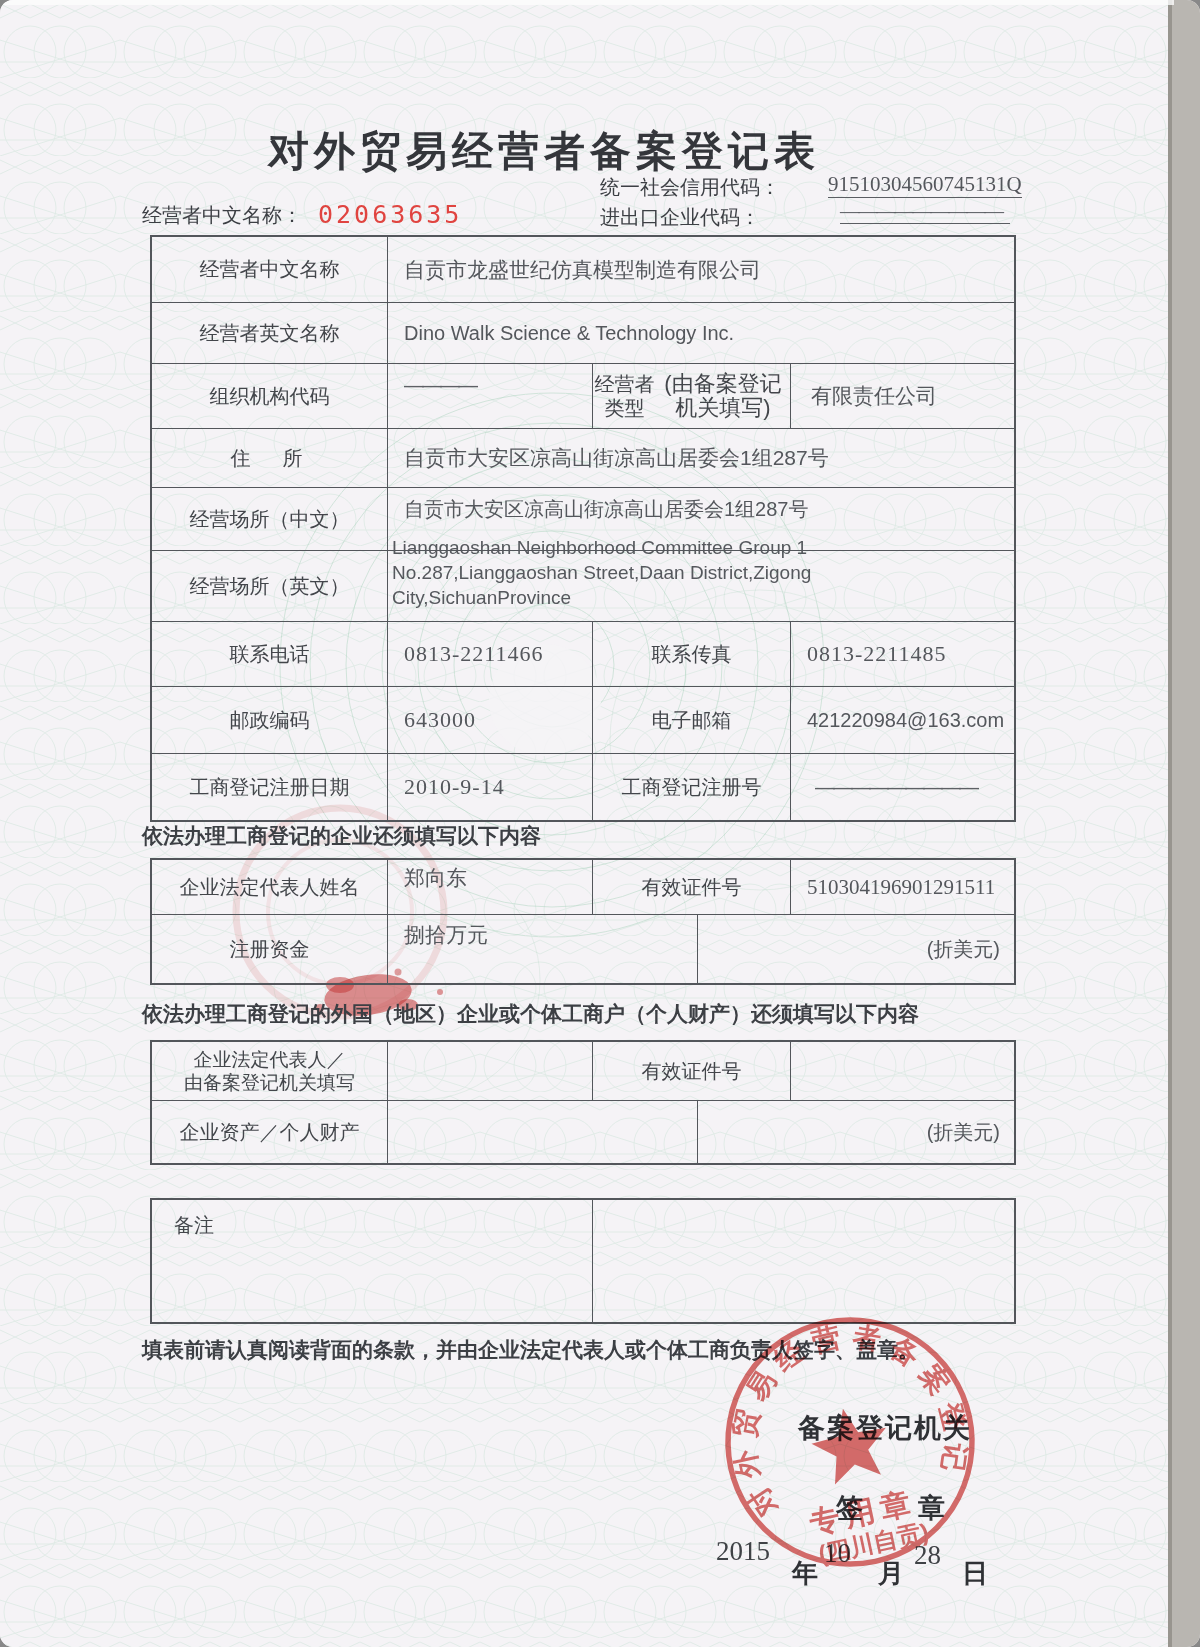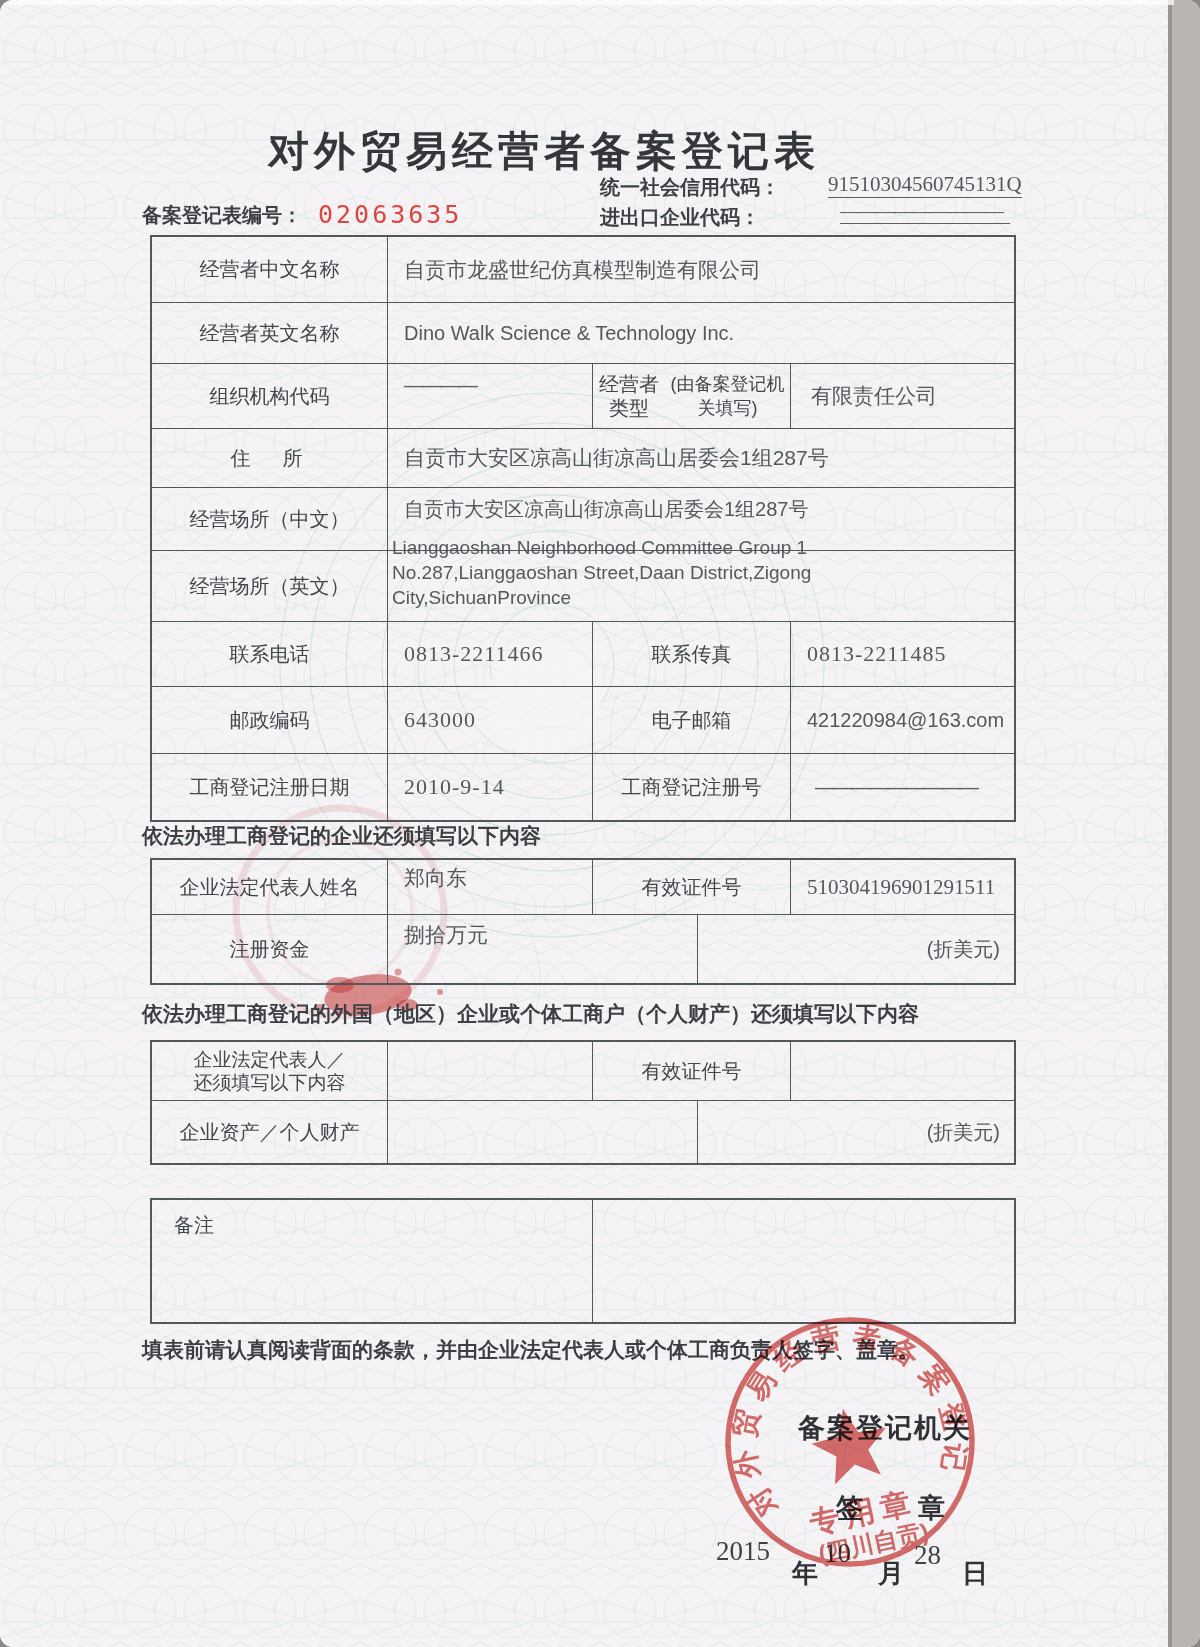--- a/index.html
+++ b/index.html
@@ -2,21 +2,21 @@
 <html><head>
 <meta charset="utf-8">
 <style>
   html,body{margin:0;padding:0;background:#888;}
   .sheet{position:relative;width:1200px;height:1647px;background:#f5f3f6;overflow:hidden;
          font-family:"Liberation Sans",sans-serif;color:#44474c;border-radius:13px;}
   .abs{position:absolute;}
   .bgsvg{position:absolute;left:0;top:0;z-index:0;}
   .content{position:absolute;left:0;top:0;width:1200px;height:1647px;z-index:2;}
   .title{font-size:41px;font-weight:700;letter-spacing:5px;color:#34363b;white-space:nowrap;}
-  .toplabel{font-size:20px;font-weight:700;color:#3c3f44;white-space:nowrap;}
+  .toplabel{font-size:20px;font-weight:400;color:#3c3f44;white-space:nowrap;}
   .topvalue{font-family:"Liberation Serif",serif;font-size:21px;color:#54575c;white-space:nowrap;}
   .underline{border-bottom:1.5px solid #5a5d62;display:inline-block;}
   .rednum{font-family:"DejaVu Sans Mono",monospace;font-size:25px;letter-spacing:3px;color:#e04440;}
   .tbl{position:absolute;border:2px solid #53565b;background:transparent;}
   .row{display:flex;border-top:1px solid #53565b;}
   .row.first{border-top:none;}
   .cell{border-left:1px solid #53565b;display:flex;align-items:center;box-sizing:border-box;
         font-size:20px;color:#44474c;overflow:visible;}
   .cell.cfirst{border-left:none;}
   .lab{justify-content:center;text-align:center;color:#43464b;}
@@ -85,21 +85,21 @@
 
   <div class="content">
 
     <div class="abs title" style="left:268px;top:124px;">对外贸易经营者备案登记表</div>
 
     <div class="abs toplabel" style="left:600px;top:174px;">统一社会信用代码：</div>
     <div class="abs" style="left:828px;top:172px;">
       <span class="topvalue underline" style="min-width:182px;">91510304560745131Q</span>
     </div>
 
-    <div class="abs toplabel" style="left:142px;top:202px;">备案登记表编号：</div>
+    <div class="abs toplabel" style="left:142px;top:202px;">经营者中文名称：</div>
     <div class="abs rednum" style="left:318px;top:200px;">02063635</div>
 
     <div class="abs toplabel" style="left:600px;top:204px;">进出口企业代码：</div>
     <div class="abs" style="left:840px;top:200px;">
       <span class="topvalue underline dashes" style="min-width:170px;">—————————</span>
     </div>
 
     <div class="tbl" style="left:150px;top:235px;width:862px;">
 
       <div class="row first" style="height:65px;">
@@ -110,21 +110,21 @@
       <div class="row" style="height:60px;">
         <div class="cell cfirst lab" style="width:235px;">经营者英文名称</div>
         <div class="cell val" style="flex:1;font-size:20px;">Dino Walk Science &amp; Technology Inc.</div>
       </div>
 
       <div class="row" style="height:64px;">
         <div class="cell cfirst lab" style="width:235px;">组织机构代码</div>
         <div class="cell val dashes" style="width:205px;align-items:flex-start;padding-top:10px;">————</div>
         <div class="cell lab" style="width:198px;justify-content:center;line-height:24px;">
           <span>经营者类型</span>
-          <span style="font-size:18px;">(由备案登记机关填写)</span>
+          <span style="font-size:22px;">(由备案登记机关填写)</span>
         </div>
         <div class="cell val" style="flex:1;padding-left:20px;">有限责任公司</div>
       </div>
 
       <div class="row" style="height:58px;">
         <div class="cell cfirst lab" style="width:235px;letter-spacing:6px;">住　所</div>
         <div class="cell val" style="flex:1;">自贡市大安区凉高山街凉高山居委会1组287号</div>
       </div>
 
       <div class="row" style="height:62px;">
@@ -180,21 +180,21 @@
         <div class="cell val" style="flex:1;justify-content:flex-end;padding-right:14px;font-size:20px;">(折美元)</div>
       </div>
     </div>
 
     <div class="abs heading" style="left:142px;top:1000px;">依法办理工商登记的外国（地区）企业或个体工商户（个人财产）还须填写以下内容</div>
 
     <div class="tbl" style="left:150px;top:1040px;width:862px;">
       <div class="row first" style="height:58px;">
         <div class="cell cfirst lab" style="width:235px;flex-direction:column;justify-content:center;line-height:23px;font-size:19px;">
           <span>企业法定代表人／</span>
-          <span>还须填写以下内容</span>
+          <span>由备案登记机关填写</span>
         </div>
         <div class="cell val" style="width:205px;"></div>
         <div class="cell lab" style="width:198px;">有效证件号</div>
         <div class="cell val" style="flex:1;"></div>
       </div>
       <div class="row" style="height:62px;">
         <div class="cell cfirst lab" style="width:235px;">企业资产／个人财产</div>
         <div class="cell val" style="width:310px;"></div>
         <div class="cell val" style="flex:1;justify-content:flex-end;padding-right:14px;font-size:20px;">(折美元)</div>
       </div>

